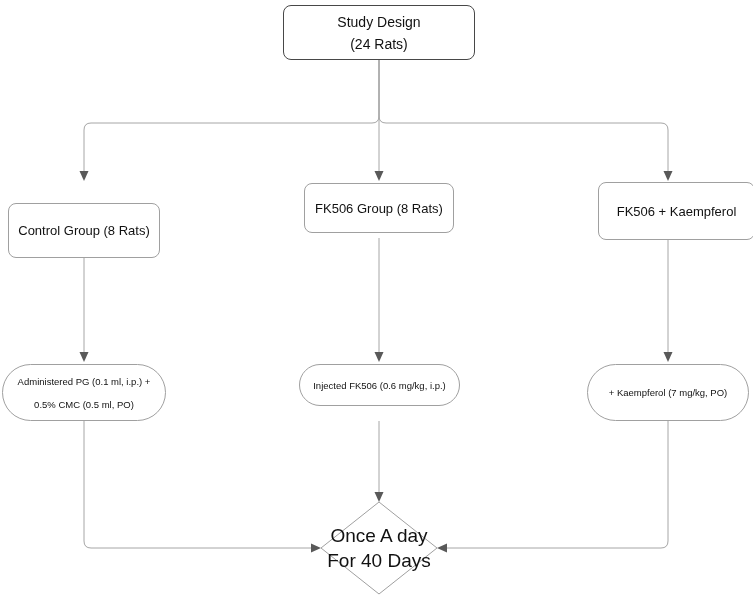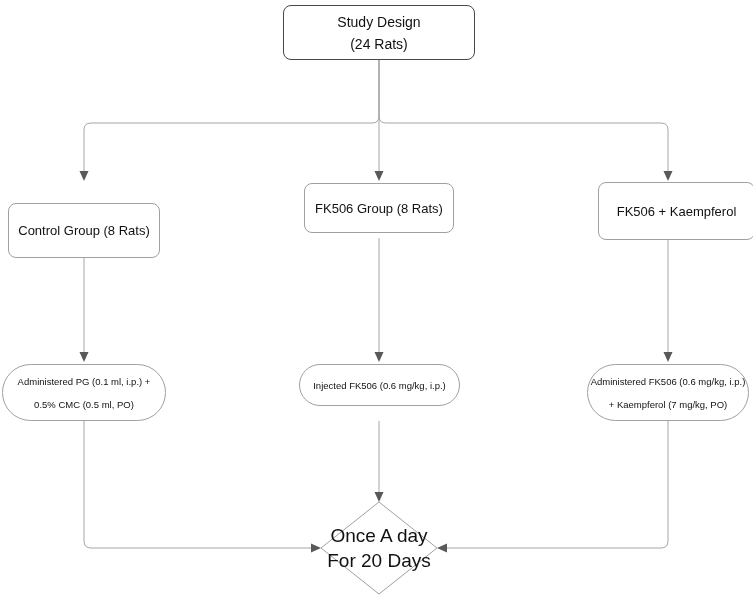--- a/index.html
+++ b/index.html
@@ -116,22 +116,21 @@
   <div class="node stadium" id="node-control-treatment">
     <div>Administered PG (0.1 ml, i.p.) +</div>
     <div>0.5% CMC (0.5 ml, PO)</div>
   </div>
 
   <div class="node stadium" id="node-fk506-treatment">
     <div>Injected FK506 (0.6 mg/kg, i.p.)</div>
   </div>
 
   <div class="node stadium" id="node-fk506-kaempferol-treatment">
-    <div>Administered FK506 (0.6 mg/kg, i.p.)</div>
     <div>+ Kaempferol (7 mg/kg, PO)</div>
   </div>
 
   <div class="node diamond-label" id="node-duration-label">
     <div>Once A day</div>
-    <div>For 20 Days</div>
+    <div>For 40 Days</div>
   </div>
 
 </div>
 
 </body></html>

